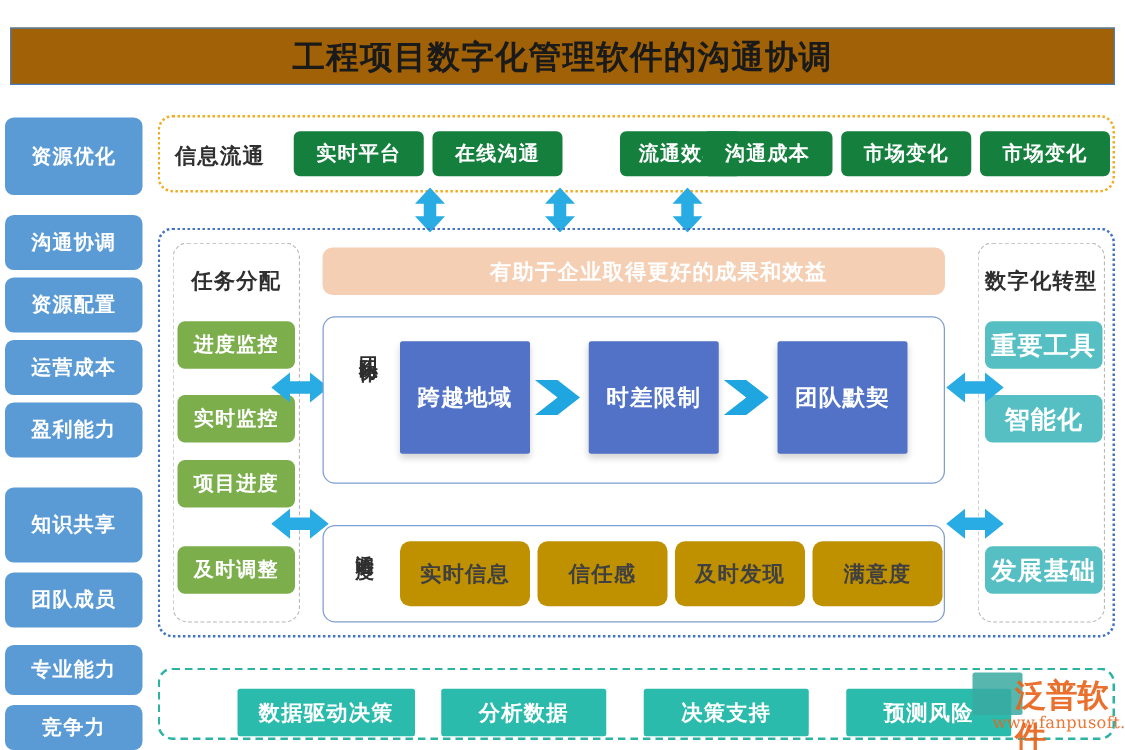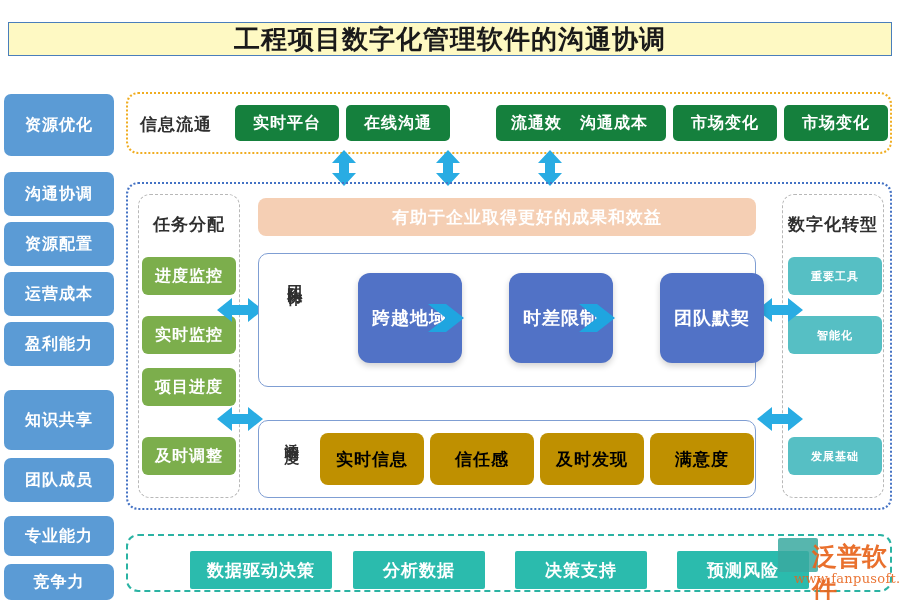--- a/index.html
+++ b/index.html
@@ -8,23 +8,23 @@
     background: #ffffff;
     font-family: "DejaVu Sans", "Liberation Sans", sans-serif;
     overflow: hidden;
   }
   #stage { position: relative; width: 900px; height: 600px; }
 
   
   .title-bar {
     position: absolute;
     left: 8px; top: 22px;
-    width: 884px; height: 34px;
+    width: 884px; height: 46px;
     border: 1px solid #4a7ebb;
-    background: #fef9c3;
+    background: #a16207;
     display: flex; align-items: center; justify-content: center;
   }
   .title-text {
     font-size: 26px; color: #1a1a1a; letter-spacing: 1px;
     font-family: "DejaVu Serif", "Liberation Serif", serif;
     font-weight: 600;
   }
 
   
   .side-chip {
@@ -82,21 +82,21 @@
     position: absolute;
     background: #7cae4c; border-radius: 6px;
     color: #ffffff; font-size: 16px; font-weight: 700;
     display: flex; align-items: center; justify-content: center;
     letter-spacing: 1px;
     font-family: "DejaVu Serif", "Liberation Serif", serif;
   }
   .teal-chip {
     position: absolute;
     background: #56bfc4; border-radius: 6px;
-    color: #ffffff; font-size: 11px; font-weight: 700;
+    color: #ffffff; font-size: 20px; font-weight: 700;
     display: flex; align-items: center; justify-content: center;
     letter-spacing: 1px;
     font-family: Liberation Sans, sans-serif;
   }
 
   
   .orange-banner {
     position: absolute;
     background: #f5cfb4;
     border-radius: 8px;
@@ -119,32 +119,31 @@
     writing-mode: vertical-rl;
     text-orientation: upright;
     font-size: 15px; font-weight: 700; color: #2f2f2f;
     letter-spacing: 2px;
     font-family: "DejaVu Serif", "Liberation Serif", serif;
     line-height: 1.05;
   }
   .node-blue {
     position: absolute;
     background: #5172c6;
-    border-radius: 12px;
+    border-radius: 2px;
     color: #ffffff; font-size: 18px; font-weight: 700;
     display: flex; align-items: center; justify-content: center;
     letter-spacing: 1px;
     font-family: "DejaVu Serif", "Liberation Serif", serif;
     box-shadow: 0 3px 6px rgba(0,0,0,.18);
-    margin-left: 38px;
   }
   .gold-chip {
     position: absolute;
     background: #bf9000; border-radius: 8px;
-    color: #000000; font-size: 17px; font-weight: 700;
+    color: #404040; font-size: 17px; font-weight: 700;
     display: flex; align-items: center; justify-content: center;
     letter-spacing: 1px;
     font-family: Liberation Sans, sans-serif;
   }
 
   
   .bot-chip {
     position: absolute;
     background: #2bbbad; border-radius: 2px;
     color: #ffffff; font-size: 17px; font-weight: 700;

